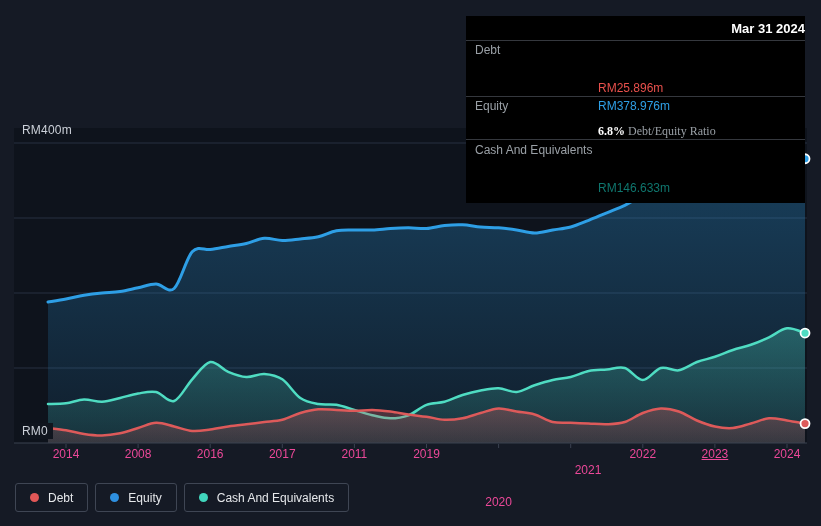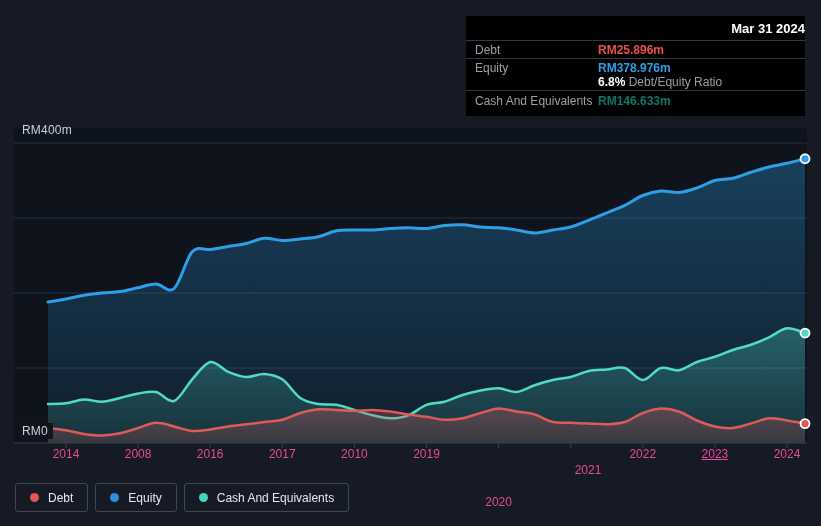--- a/index.html
+++ b/index.html
@@ -24,22 +24,22 @@
     color:#fff;font-size:12px;line-height:14px;
   }
   .tt-header{
     font-size:13px;font-weight:bold;padding:6px 0 4px 9px;
     border-bottom:1px solid #35383e;
     text-align:right;
   }
   .tt-row{display:flex;border-bottom:1px solid #35383e;padding:2px 0 1px 0;}
   .tt-row.last{border-bottom:none;padding:3px 0 8px 0;}
   .tt-label{width:123px;flex:none;padding-left:9px;color:#9aa0a6;}
-  .tt-value{font-weight:bold;}
-  .tt-ratio{margin-top:0;}
+  .tt-value{font-weight:normal;margin-top:38px;}
+  .tt-ratio{margin-top:11px;font-family:Liberation Serif, serif;}
   .tt-ratio .pct{font-weight:bold;color:#fff;}
   .tt-ratio .txt{color:#9aa0a6;}
   
   .legend{position:absolute;left:15px;top:483px;display:flex;gap:7px;}
   .legend-item{
     display:flex;align-items:center;gap:9px;height:27px;padding:0 14px;
     border:1px solid #3f4654;border-radius:3px;color:#e6e8eb;font-size:12px;
     cursor:pointer;background:transparent;
   }
   .legend-dot{width:9px;height:9px;border-radius:50%;flex:none;}
@@ -95,21 +95,21 @@
   </svg>
 
   <div class="y-label" style="left:22px;top:123px">RM400m</div>
   <div class="y-label zero" style="left:20px;top:423px">RM0</div>
 
   <div class="x-labels" id="x-labels">
       <span style="left: 66px;">2014</span>
       <span style="left: 138.1px;">2008</span>
       <span style="left: 210.2px;">2016</span>
       <span style="left: 282.3px;">2017</span>
-      <span style="left: 354.4px;">2010</span>
+      <span style="left: 354.4px;">2011</span>
       <span style="left: 426.5px;">2019</span>
       <span style="left: 498.6px; margin-top: 48px;">2020</span>
       <span style="left: 588px; margin-top: 16px;">2021</span>
       <span style="left: 642.8px;">2022</span>
       <span style="left: 714.9px; text-decoration: underline;">2023</span>
       <span style="left: 787px;">2024</span>
     </div>
 
   <div class="tooltip">
     <div class="tt-header">Mar 31 2024</div>

